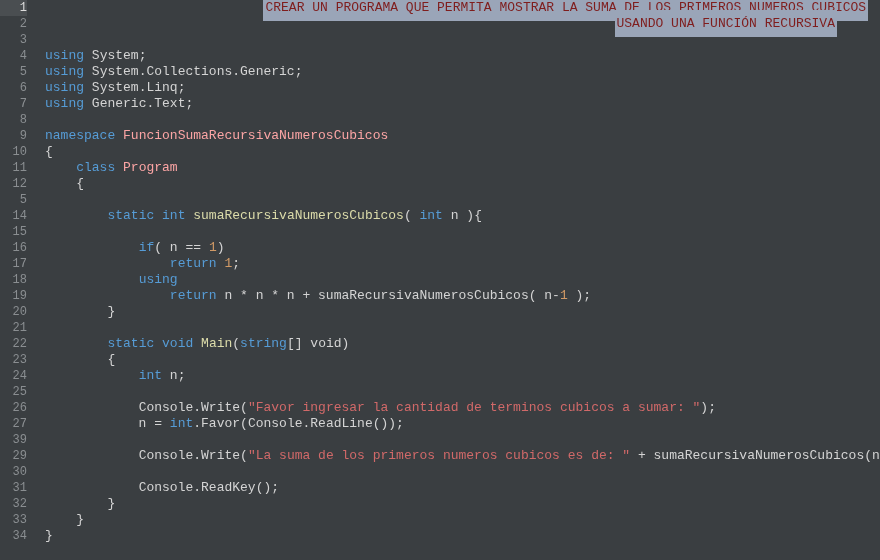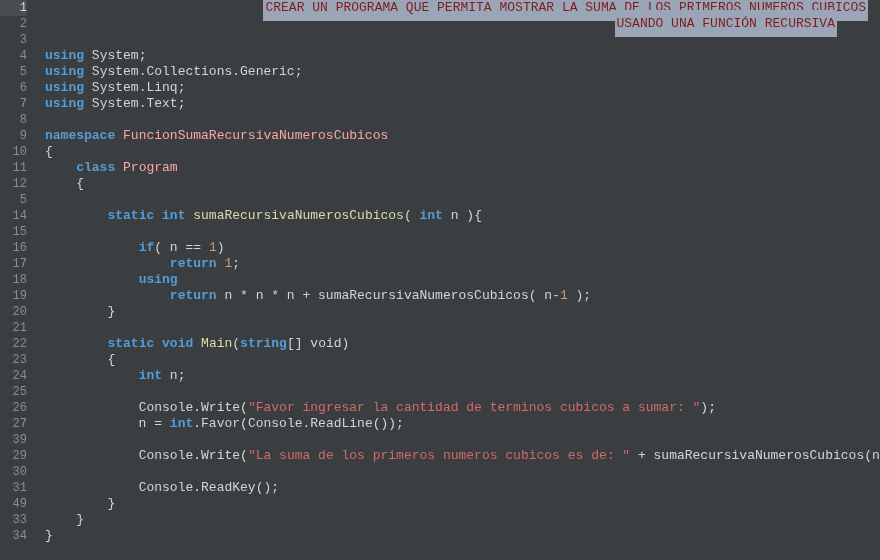--- a/index.html
+++ b/index.html
@@ -49,21 +49,21 @@
       height: 16px;
       line-height: 16px;
       white-space: pre;
       font-size: 13px;
     }
     .highlight-sel {
       background: #9aa5b8;
       color: #7f1d1d;
       padding: 6px 2px;
     }
-    .kw { color: #569cd6; font-weight: bold; }
+    .kw { color: #569cd6; }
     .funcname { color: #dcdcaa; }
     .orange { color: #d19a66; }
     .ns { color: #fca5a5; }
     .redstr { color: #d16969; }
     
     .watermark {
       position: absolute;
       bottom: 25px;
       left: 190px;
       font-size: 60px;
@@ -103,32 +103,32 @@
     <div class="linenum">22</div>
     <div class="linenum">23</div>
     <div class="linenum">24</div>
     <div class="linenum">25</div>
     <div class="linenum">26</div>
     <div class="linenum">27</div>
     <div class="linenum">39</div>
     <div class="linenum">29</div>
     <div class="linenum">30</div>
     <div class="linenum">31</div>
-    <div class="linenum">49</div>
+    <div class="linenum">32</div>
     <div class="linenum">33</div>
     <div class="linenum">34</div>
   </div>
   <div class="code-area">
     <div class="line">                            <span class="highlight-sel">CREAR UN PROGRAMA QUE PERMITA MOSTRAR LA SUMA DE LOS PRIMEROS NUMEROS CUBICOS</span></div>
     <div class="line">                                                                         <span class="highlight-sel">USANDO UNA FUNCIÓN RECURSIVA</span></div>
     <div class="line"></div>
     <div class="line"><span class="kw">using</span> <span>System</span>;</div>
     <div class="line"><span class="kw">using</span> <span>System.Collections.Generic</span>;</div>
     <div class="line"><span class="kw">using</span> <span>System.Linq</span>;</div>
-    <div class="line"><span class="kw">using</span> <span>System.Text</span>;</div>
+    <div class="line"><span class="kw">using</span> <span>Generic.Text</span>;</div>
     <div class="line"></div>
     <div class="line"><span class="kw">namespace</span> <span class="ns">FuncionSumaRecursivaNumerosCubicos</span></div>
     <div class="line">{</div>
     <div class="line">    <span class="kw">class</span> <span class="ns">Program</span></div>
     <div class="line">    {</div>
     <div class="line"></div>
     <div class="line">        <span class="kw">static</span> <span class="kw">int</span> <span class="funcname">sumaRecursivaNumerosCubicos</span>( <span class="kw">int</span> <span>n</span> ){</div>
     <div class="line"></div>
     <div class="line">            <span class="kw">if</span>( <span>n</span> == <span class="orange">1</span>)</div>
     <div class="line">                <span class="kw">return</span> <span class="orange">1</span>;</div>

